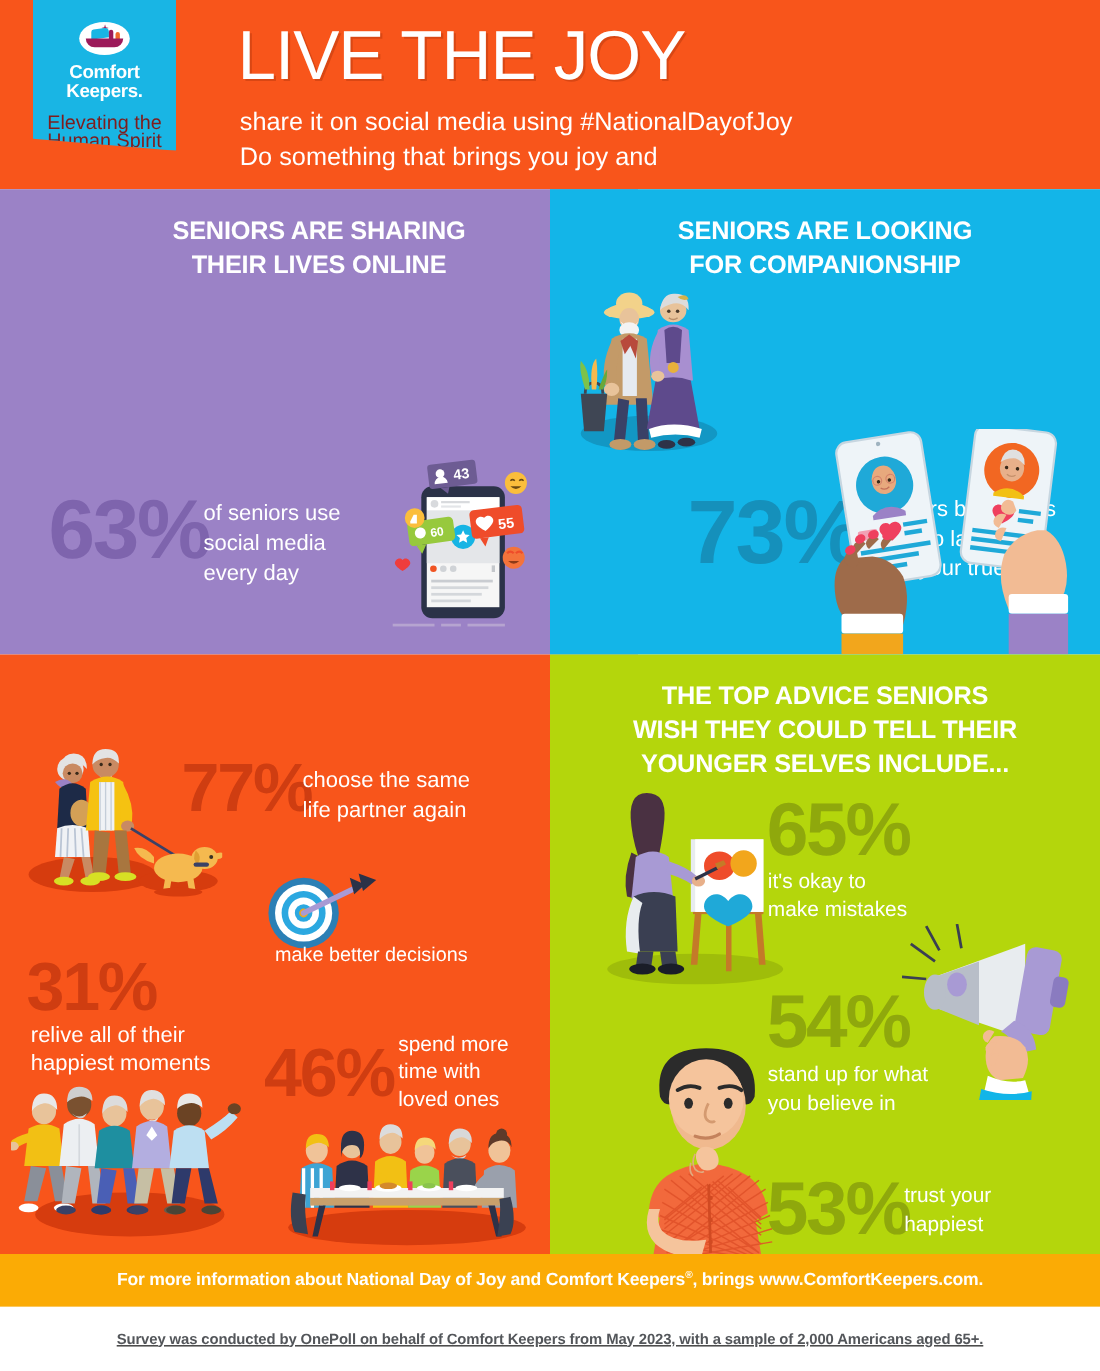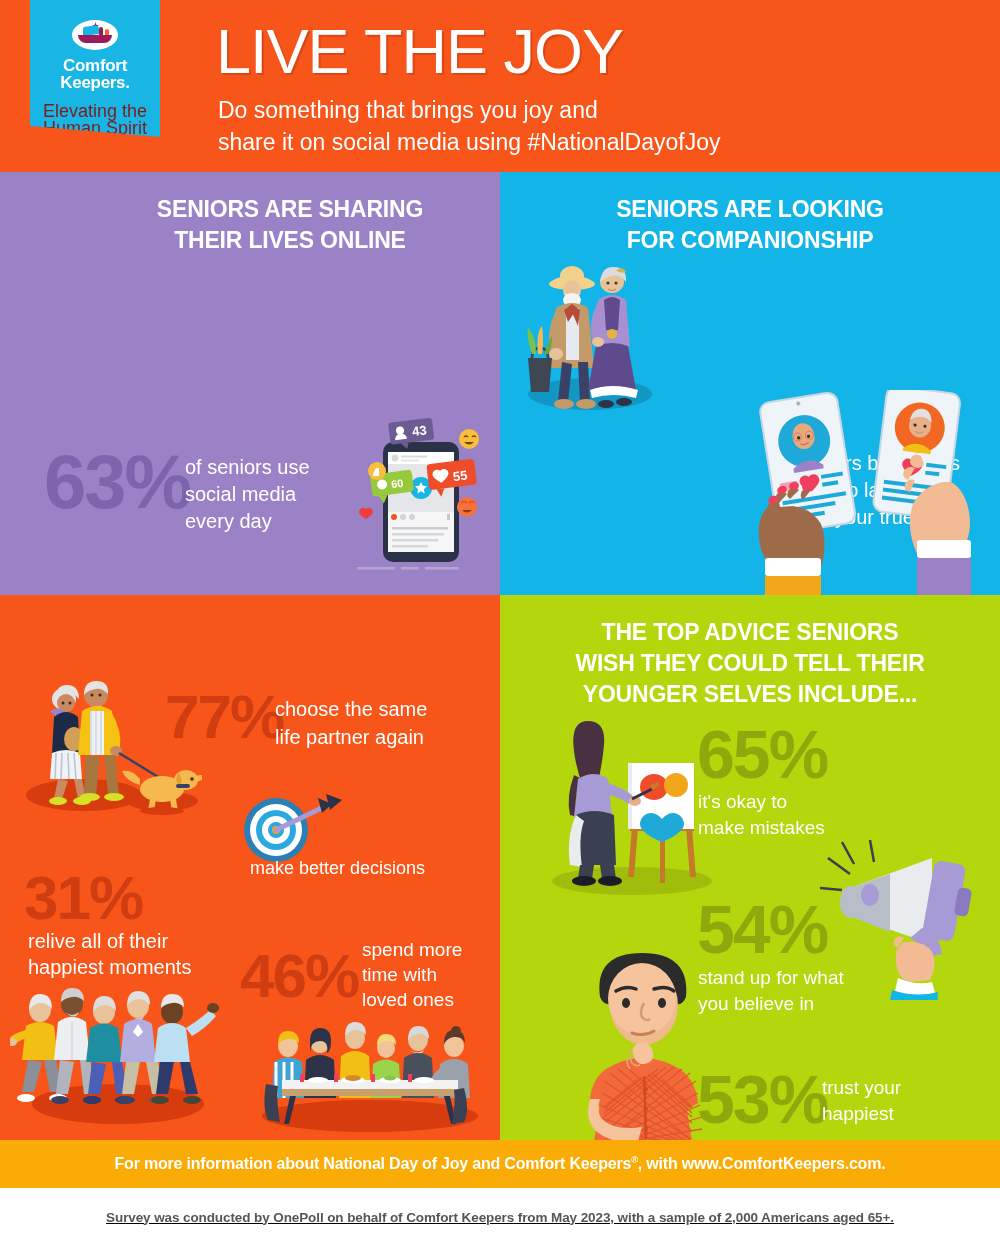--- a/index.html
+++ b/index.html
@@ -123,22 +123,22 @@
         <div class="fig2"></div>
         <div class="base"></div>
       </div>
       <div class="logo-name">Comfort</div>
       <div class="logo-name">Keepers.</div>
       <div class="logo-tag">Elevating the</div>
       <div class="logo-tag" style="margin-top:0">Human Spirit</div>
     </div>
     <div class="head-title">LIVE THE JOY</div>
     <div class="head-sub">
+      <div>share it on social media using #NationalDayofJoy</div>
       <div>Do something that brings you joy and</div>
-      <div>share it on social media using #NationalDayofJoy</div>
     </div>
   </div>
 
   <div class="quad q-purple">
     <div class="q-head">
       <div>SENIORS ARE SHARING</div>
       <div>THEIR LIVES ONLINE</div>
     </div>
 
     <div class="ill" style="left:355px;top:245px;width:145px;height:155px;">
@@ -305,20 +305,21 @@
         <ellipse cx="104" cy="160" rx="8" ry="4" fill="#2e3247"></ellipse>
 
         <path d="M8 116 l24 0 l-3 34 h-18z" fill="#3f4654"></path>
         <path d="M12 116 q0 -10 8 -10 q8 0 8 10" stroke="#3f4654" stroke-width="2.5" fill="none"></path>
         <path d="M12 112 q-6 -18 -4 -26 q8 8 8 26z" fill="#7cc24a"></path>
         <path d="M18 112 q-2 -22 4 -28 q2 14 0 28z" fill="#f5b94f"></path>
         <path d="M24 112 q6 -16 8 -18 q0 12 -4 18z" fill="#6aa83a"></path>
       </svg>
     </div>
 
+    <div class="pct pct-blue" style="position:absolute;left:125px;top:272px;font-size:82px;">73%</div>
     <div class="cap" style="position:absolute;left:275px;top:278px;font-size:20px;line-height:27px;">
       <div>of seniors believe it's</div>
       <div>never too late in life</div>
       <div>to find your true love</div>
     </div>
 
     <div class="ill" style="left:225px;top:218px;width:275px;height:205px;">
       <svg width="275" height="205" viewBox="0 0 275 205">
 
         <g transform="rotate(-9 90 100)">
@@ -689,21 +690,21 @@
 
     <div class="pct pct-green" style="position:absolute;left:197px;top:470px;font-size:68px;">53%</div>
     <div class="cap" style="position:absolute;left:322px;top:480px;font-size:19px;line-height:26px;">
       <div>trust your</div>
       <div>happiest</div>
     </div>
   </div>
 
   <div class="foot-bar">
     <div class="foot-bar-text">
-      <span>For more information about National Day of Joy and Comfort Keepers</span><sup>®</sup><span>, with www.ComfortKeepers.com.</span>
+      <span>For more information about National Day of Joy and Comfort Keepers</span><sup>®</sup><span>, brings www.ComfortKeepers.com.</span>
     </div>
   </div>
 
   <div class="foot-note">
     <div class="foot-note-text">Survey was conducted by OnePoll on behalf of Comfort Keepers from May 2023, with a sample of 2,000 Americans aged 65+.</div>
   </div>
 
 </div>
 
 </body></html>

